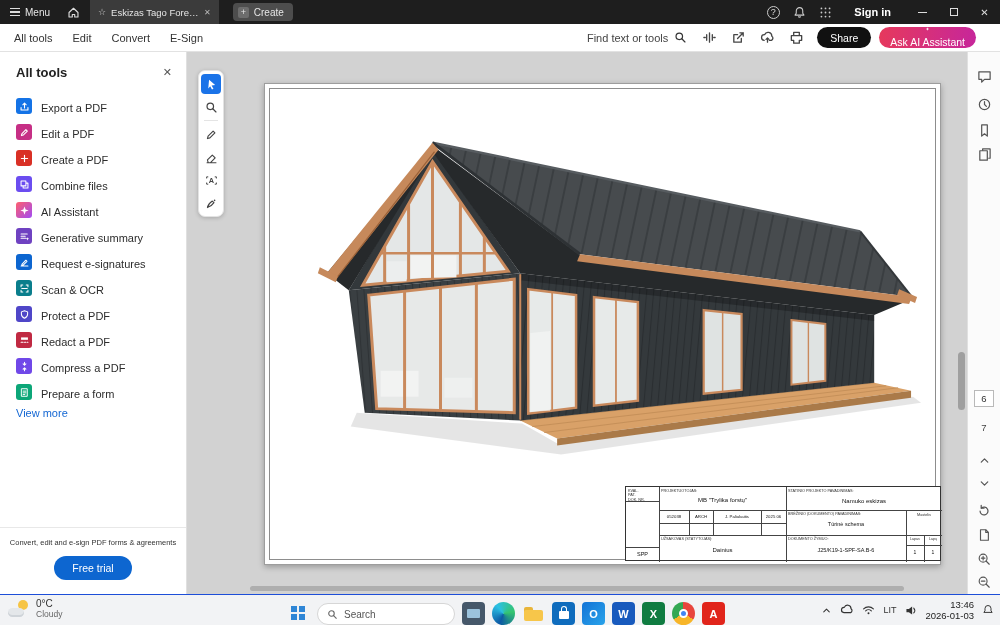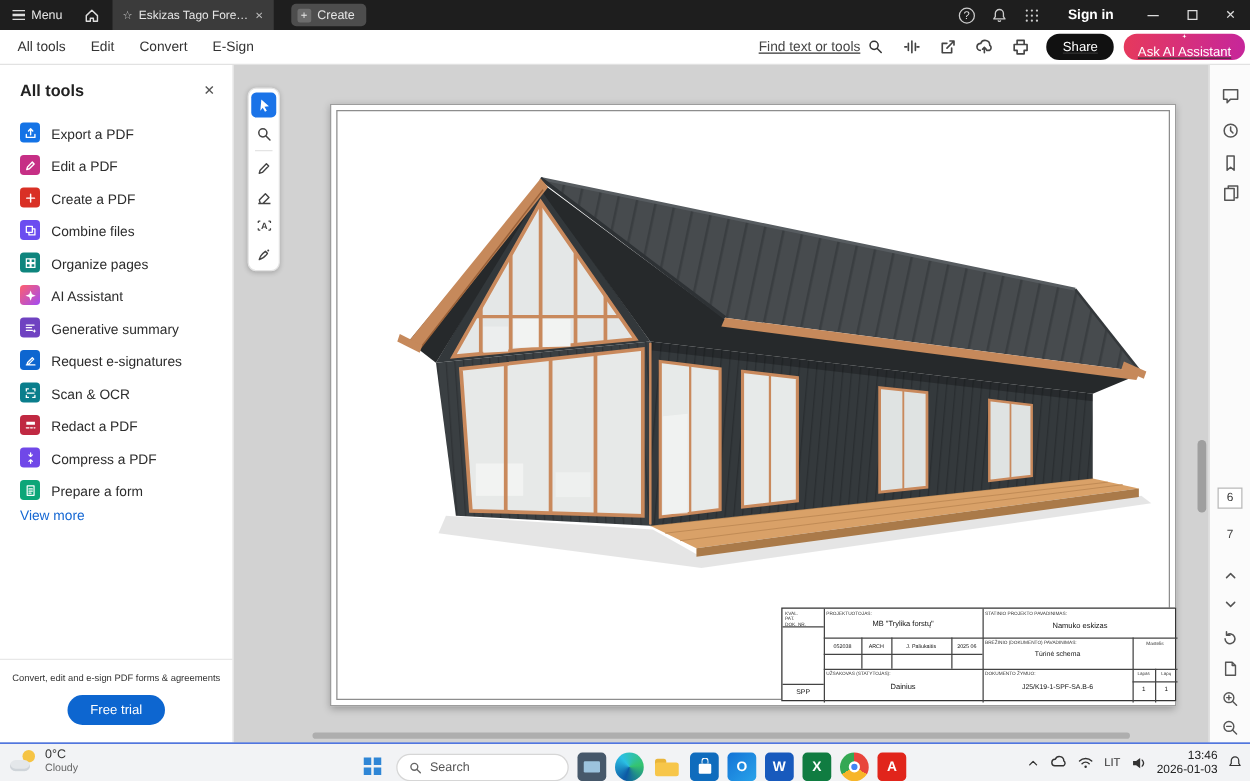--- a/index.html
+++ b/index.html
@@ -23,21 +23,21 @@
   .q-circle { width:13px; height:13px; border:1px solid #ccc; border-radius:50%; font-size:9px; color:#ddd; display:flex; align-items:center; justify-content:center; }
   .sign-in { font-size:11px; font-weight:bold; margin:0 16px; color:#fff; }
   .win-btn { width:31px; height:24px; display:flex; align-items:center; justify-content:center; color:#ddd; font-size:10px; }
   .min-bar { width:9px; height:1px; background:#ddd; }
   .restore-box { width:8px; height:8px; border:1px solid #ddd; }
 
   
   .menubar { position:absolute; top:24px; left:0; right:0; height:28px; background:#fff; border-bottom:1px solid #e2e2e2; display:flex; align-items:center; font-size:11px; color:#333; z-index:6; }
   .mb-item { padding:0 10px; }
   .mb-item:first-child { margin-left:4px; }
-  .mb-right { margin-left:auto; display:flex; align-items:center; gap:3px; padding-right:4px;text-decoration:underline; }
+  .mb-right { margin-left:auto; display:flex; align-items:center; gap:3px; padding-right:24px; }
   .find { display:flex; align-items:center; gap:6px; font-size:11px; color:#444; margin-right:6px; }
   .hd-icon { width:26px; height:22px; display:flex; align-items:center; justify-content:center; border-radius:4px; }
   .share-btn { background:#111; color:#fff; border-radius:11px; height:21px; padding:0 13px; display:flex; align-items:center; font-size:10.5px; margin:0 5px; }
   .ai-btn { background:linear-gradient(95deg,#e6395c,#c6269b); color:#fff; border-radius:11px; height:21px; padding:0 11px; display:flex; align-items:center; gap:5px; font-size:10.5px;flex-direction:column; }
 
   
   .tools-panel { position:absolute; top:52px; left:0; width:187px; bottom:31px; background:#fff; border-right:1px solid #e0e0e0; z-index:5; }
   .tp-head { display:flex; justify-content:space-between; align-items:center; padding:13px 14px 8px 16px; font-size:13px; font-weight:bold; color:#222; }
   .tp-close { color:#555; font-size:11px; font-weight:normal; }
   .tool-item { display:flex; align-items:flex-end; gap:9px; height:26px; padding:0 16px; font-size:11px; color:#2c2c2c; }
@@ -254,28 +254,20 @@
       </div>
       <div class="tool-item">
         <span class="tico c4">
             <svg width="11" height="11" viewBox="0 0 16 16" fill="none" stroke="#fff" stroke-width="1.5" stroke-linejoin="round">
               <path d="M3 3h7v7H3zM10 6h3v7H6v-3"></path>
             </svg>
           </span>
         <span>Combine files</span>
       </div>
       <div class="tool-item">
-        <span class="tico c5">
-            <svg width="11" height="11" viewBox="0 0 16 16" fill="none" stroke="#fff" stroke-width="1.4">
-              <path d="M3 3h4.5v4.5H3zM8.5 3H13v4.5H8.5zM3 8.5h4.5V13H3zM8.5 8.5H13V13H8.5z"></path>
-            </svg>
-          </span>
-        <span>Organize pages</span>
-      </div>
-      <div class="tool-item">
         <span class="tico c6">
             <svg width="11" height="11" viewBox="0 0 16 16" fill="#fff">
               <path d="M8 2l1.6 4.4L14 8l-4.4 1.6L8 14 6.4 9.6 2 8l4.4-1.6z"></path>
             </svg>
           </span>
         <span>AI Assistant</span>
       </div>
       <div class="tool-item">
         <span class="tico c7">
             <svg width="11" height="11" viewBox="0 0 16 16" fill="none" stroke="#fff" stroke-width="1.5" stroke-linecap="round">
@@ -293,20 +285,28 @@
           </span>
         <span>Request e-signatures</span>
       </div>
       <div class="tool-item">
         <span class="tico c9">
             <svg width="11" height="11" viewBox="0 0 16 16" fill="none" stroke="#fff" stroke-width="1.5" stroke-linecap="round">
               <path d="M3 5.5V3h2.5M10.5 3H13v2.5M13 10.5V13h-2.5M5.5 13H3v-2.5M4 8h8"></path>
             </svg>
           </span>
         <span>Scan &amp; OCR</span>
+      </div>
+      <div class="tool-item">
+        <span class="tico c10">
+            <svg width="11" height="11" viewBox="0 0 16 16" fill="none" stroke="#fff" stroke-width="1.5" stroke-linejoin="round">
+              <path d="M8 2.5l4.5 1.7v3.4c0 2.8-1.8 4.6-4.5 5.9-2.7-1.3-4.5-3.1-4.5-5.9V4.2z"></path>
+            </svg>
+          </span>
+        <span>Protect a PDF</span>
       </div>
       <div class="tool-item">
         <span class="tico c11">
             <svg width="11" height="11" viewBox="0 0 16 16" fill="none" stroke="#fff" stroke-width="1.5" stroke-linecap="round">
               <path fill="#fff" stroke="none" d="M3 3.5h10V7H3z"></path>
               <path d="M3 10.5h3M8 10.5h2M12 10.5h1"></path>
             </svg>
           </span>
         <span>Redact a PDF</span>
       </div>

